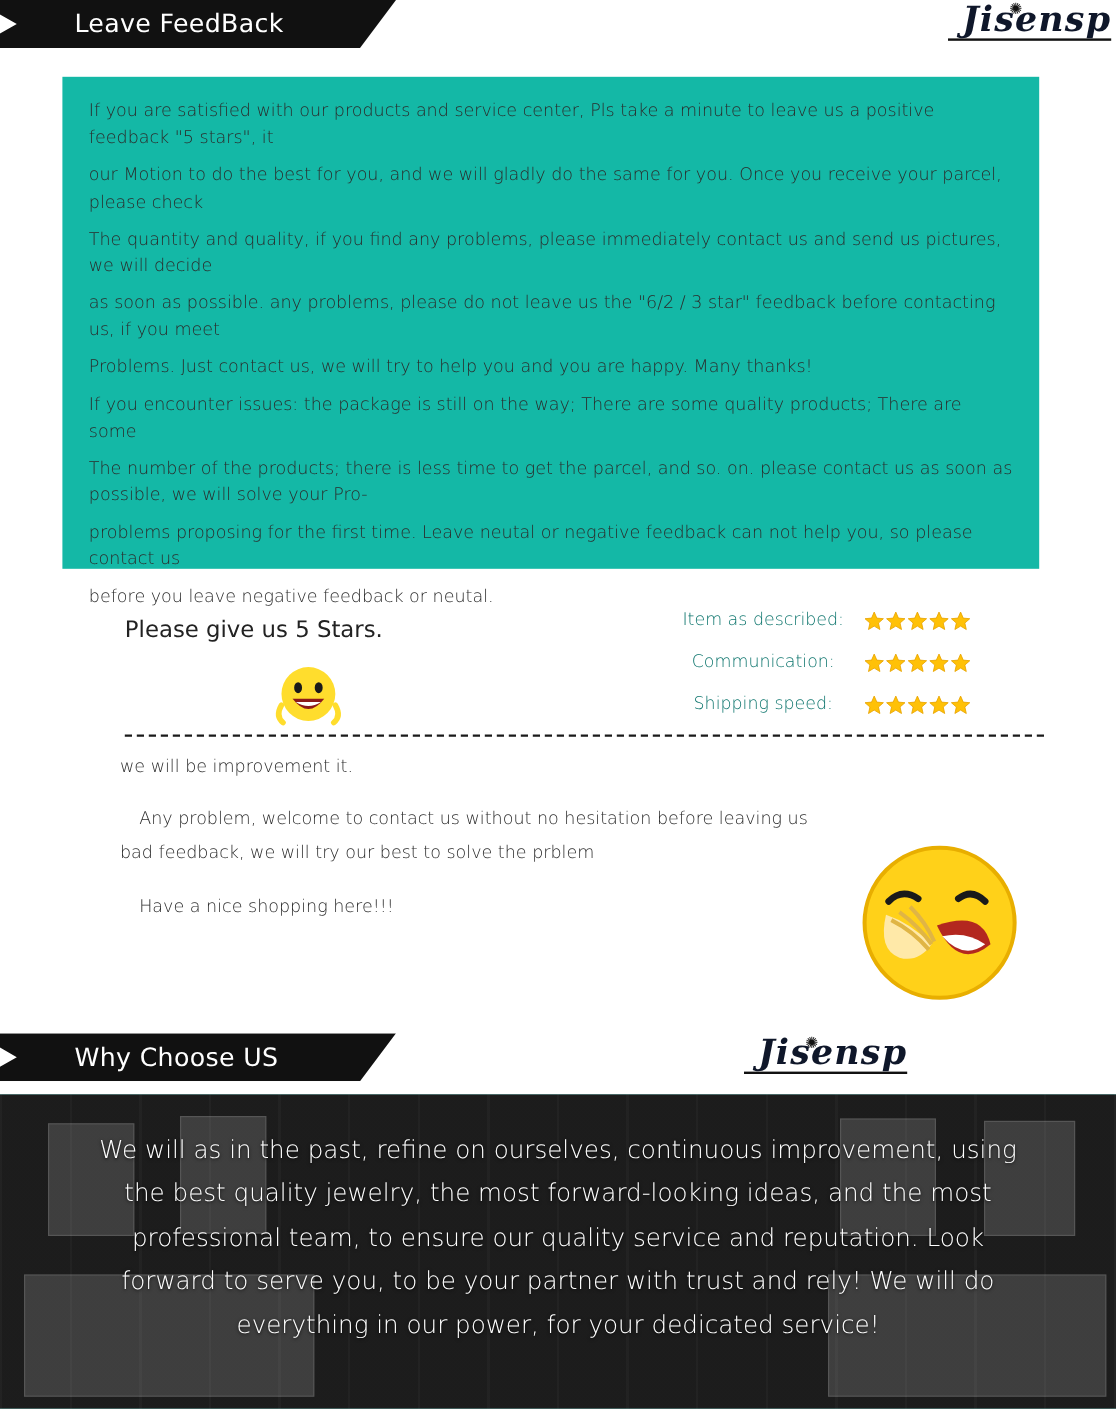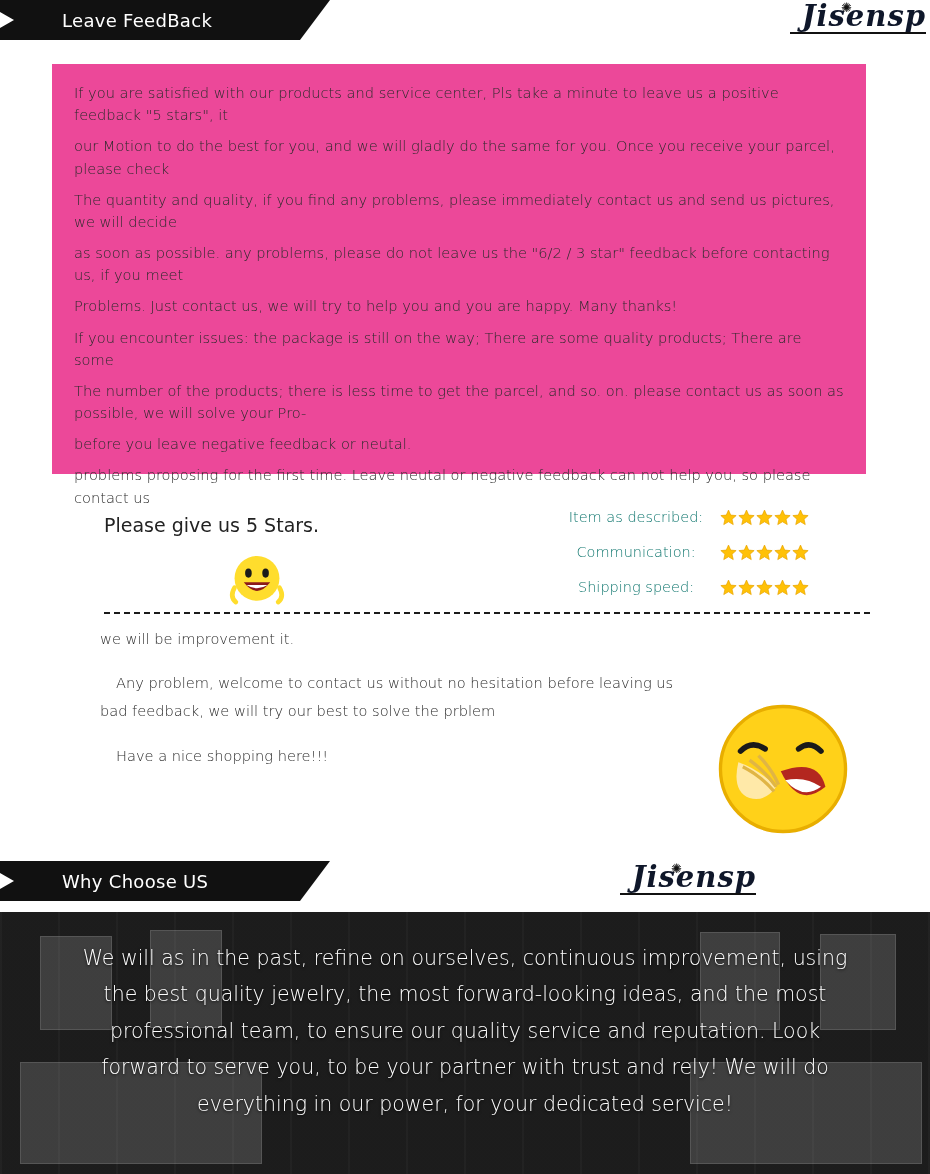--- a/index.html
+++ b/index.html
@@ -31,21 +31,21 @@
     background: #111111;
     
     clip-path: polygon(0 0, 330px 0, 300px 40px, 0 40px, 0 28px, 14px 20px, 0 12px);
   }
   .banner-title {
     position: absolute;
     left: 62px;
     top: 50%;
     transform: translateY(-50%);
     color: #ffffff;
-    font-size: 18px;
+    font-size: 21px;
     letter-spacing: .3px;
     font-family: "DejaVu Sans", sans-serif;
     font-weight: 400;
     white-space: nowrap;
   }
   .logo {
     position: absolute;
     right: 4px;
     top: 2px;
     text-align: right;
@@ -75,21 +75,21 @@
     margin-left: auto;
   }
 
   
   .feedback-box {
     position: absolute;
     left: 52px;
     top: 64px;
     width: 814px;
     height: 410px;
-    background: #ec4899;
+    background: #14b8a6;
     box-sizing: border-box;
     padding: 18px 22px 10px 22px;
   }
   .feedback-box p {
     margin: 0 0 9px 0;
     font-size: 14.6px;
     line-height: 1.52;
     color: #2b2b2b;
     font-family: "DejaVu Sans", sans-serif;
     font-weight: 300;
@@ -250,22 +250,22 @@
 </div>
 
 <div class="feedback-box">
   <p>If you are satisfied with our products and service center, Pls take a minute to leave us a positive feedback "5 stars", it</p>
   <p>our Motion to do the best for you, and we will gladly do the same for you. Once you receive your parcel, please check</p>
   <p>The quantity and quality, if you find any problems, please immediately contact us and send us pictures, we will decide</p>
   <p>as soon as possible. any problems, please do not leave us the "6/2 / 3 star" feedback before contacting us, if you meet</p>
   <p>Problems. Just contact us, we will try to help you and you are happy. Many thanks!</p>
   <p>If you encounter issues: the package is still on the way; There are some quality products; There are some</p>
   <p>The number of the products; there is less time to get the parcel, and so. on. please contact us as soon as possible, we will solve your Pro-</p>
+  <p>problems proposing for the first time. Leave neutal or negative feedback can not help you, so please contact us</p>
   <p>before you leave negative feedback or neutal.</p>
-  <p>problems proposing for the first time. Leave neutal or negative feedback can not help you, so please contact us</p>
 </div>
 
 <div class="rating-area">
   <div class="please-5">Please give us 5 Stars.</div>
 
   <svg class="smiley-small" viewBox="0 0 100 100">
     <circle cx="50" cy="46" r="34" fill="#FFDD2D"></circle>
     <ellipse cx="37" cy="38" rx="5" ry="7" fill="#1a1a1a"></ellipse>
     <ellipse cx="63" cy="38" rx="5" ry="7" fill="#1a1a1a"></ellipse>
     <path d="M30 52 Q50 78 70 52 Z" fill="#8c1a1a"></path>

